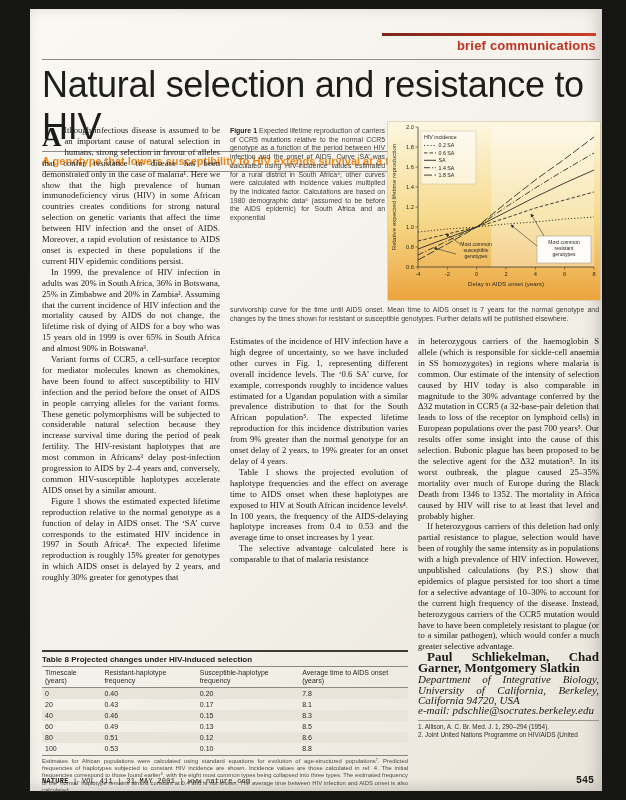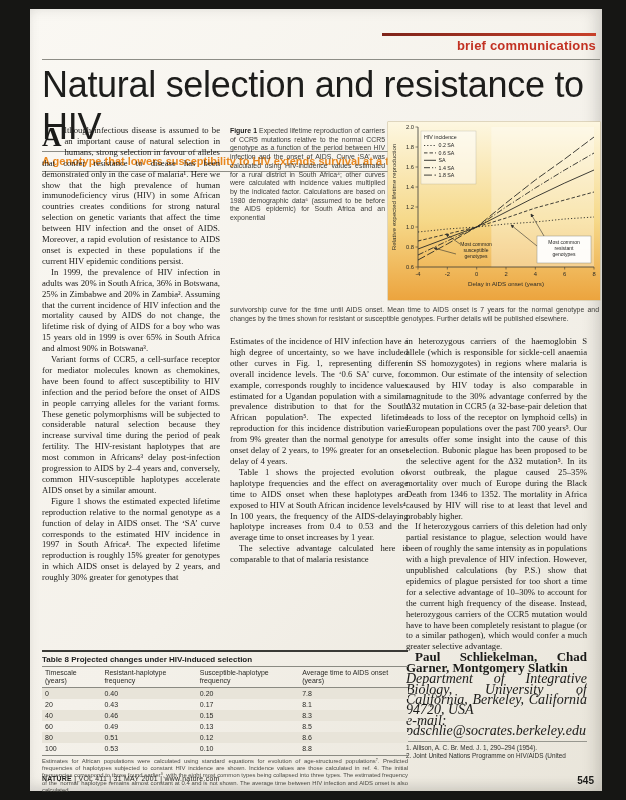--- a/index.html
+++ b/index.html
@@ -18,21 +18,21 @@
   .title{margin:4px 0 3px;font-family:"Liberation Sans",sans-serif;font-weight:400;
          font-size:36px;color:#1d1d1b;letter-spacing:-0.3px;}
   .subtitle{font-family:"Liberation Sans",sans-serif;font-weight:700;font-size:11px;
             color:#e8871e;margin:3px 0 4px;}
   
   .col{position:absolute;font-size:8.7px;line-height:10.9px;text-align:justify;overflow:hidden;}
   .col p{margin:0;}
   .col p + p{text-indent:9px;}
   #col1{top:116px;left:12px;width:178px;height:524px;}
   #col2body{top:327px;left:200px;width:178px;height:313px;}
-  #col3{top:327px;left:376px;width:181px;height:450px;}
+  #col3{top:327px;left:388px;width:181px;height:450px;}
   .dropcap{float:left;font-size:27px;line-height:22px;font-weight:700;padding:1px 3px 0 0;}
   
   .figcaption{position:absolute;top:118px;left:200px;width:155px;height:176px;overflow:hidden;
               font-family:"Liberation Sans",sans-serif;font-size:6.9px;line-height:8.7px;
               color:#3c3c38;text-align:justify;}
   .cap-lead{font-weight:700;color:#1f1f1d;}
   .figcaption-cont{position:absolute;top:297px;left:200px;width:369px;height:28px;overflow:hidden;
               font-family:"Liberation Sans",sans-serif;font-size:6.9px;line-height:8.7px;
               color:#3c3c38;text-align:justify;}
   .chart-wrap{position:absolute;top:113px;left:358px;width:212px;height:178px;
@@ -43,28 +43,28 @@
   .table-title{font-size:8px;font-weight:700;border-top:2.5px solid #3a3a36;padding:2.5px 0 2px;color:#222;}
   #table1 table{width:100%;border-collapse:collapse;font-size:7px;color:#2a2a26;}
   #table1 thead th{text-align:left;font-weight:400;padding:2px 3px;border-top:1px solid #8a8a82;
                    border-bottom:1px solid #8a8a82;vertical-align:bottom;line-height:8.2px;}
   #table1 tbody td{padding:2px 3px;}
   #table1 tbody tr:nth-child(odd){background:#e8e4d9;}
   .table-footnote{font-size:5.9px;line-height:7.2px;color:#4a4a44;text-align:justify;
                   border-top:1px solid #8a8a82;padding-top:2px;margin-top:1px;}
   
   .authors{font-weight:700;margin-top:4px;font-size:13px;}
-  .affil,.email{font-style:italic;font-size:14px;line-height:10.4px;}
+  .affil,.email{font-style:italic;font-size:11px;line-height:10.4px;}
   .refs{margin-top:4px;font-family:"Liberation Sans",sans-serif;font-size:6.4px;line-height:8.4px;
         border-top:1px solid #97978f;padding-top:2px;color:#2e2e2a;text-align:left;}
   .refs div{padding-left:7px;text-indent:-7px;}
   
   .footer{position:absolute;left:12px;right:8px;bottom:5px;display:flex;
-          justify-content:space-between;align-items:flex-start;
-          font-family:Liberation Sans, sans-serif;}
+          justify-content:space-between;align-items:center;
+          font-family:Liberation Mono, monospace;}
   .footer-left{font-size:6.9px;letter-spacing:0.3px;color:#22221f;}
   .footer-brand{font-weight:700;}
   .page-num{font-size:10px;font-weight:700;color:#1c1c1a;}
 </style>
 </head>
 <body>
 
 <div class="page">
 
   <div class="brief-bar">

